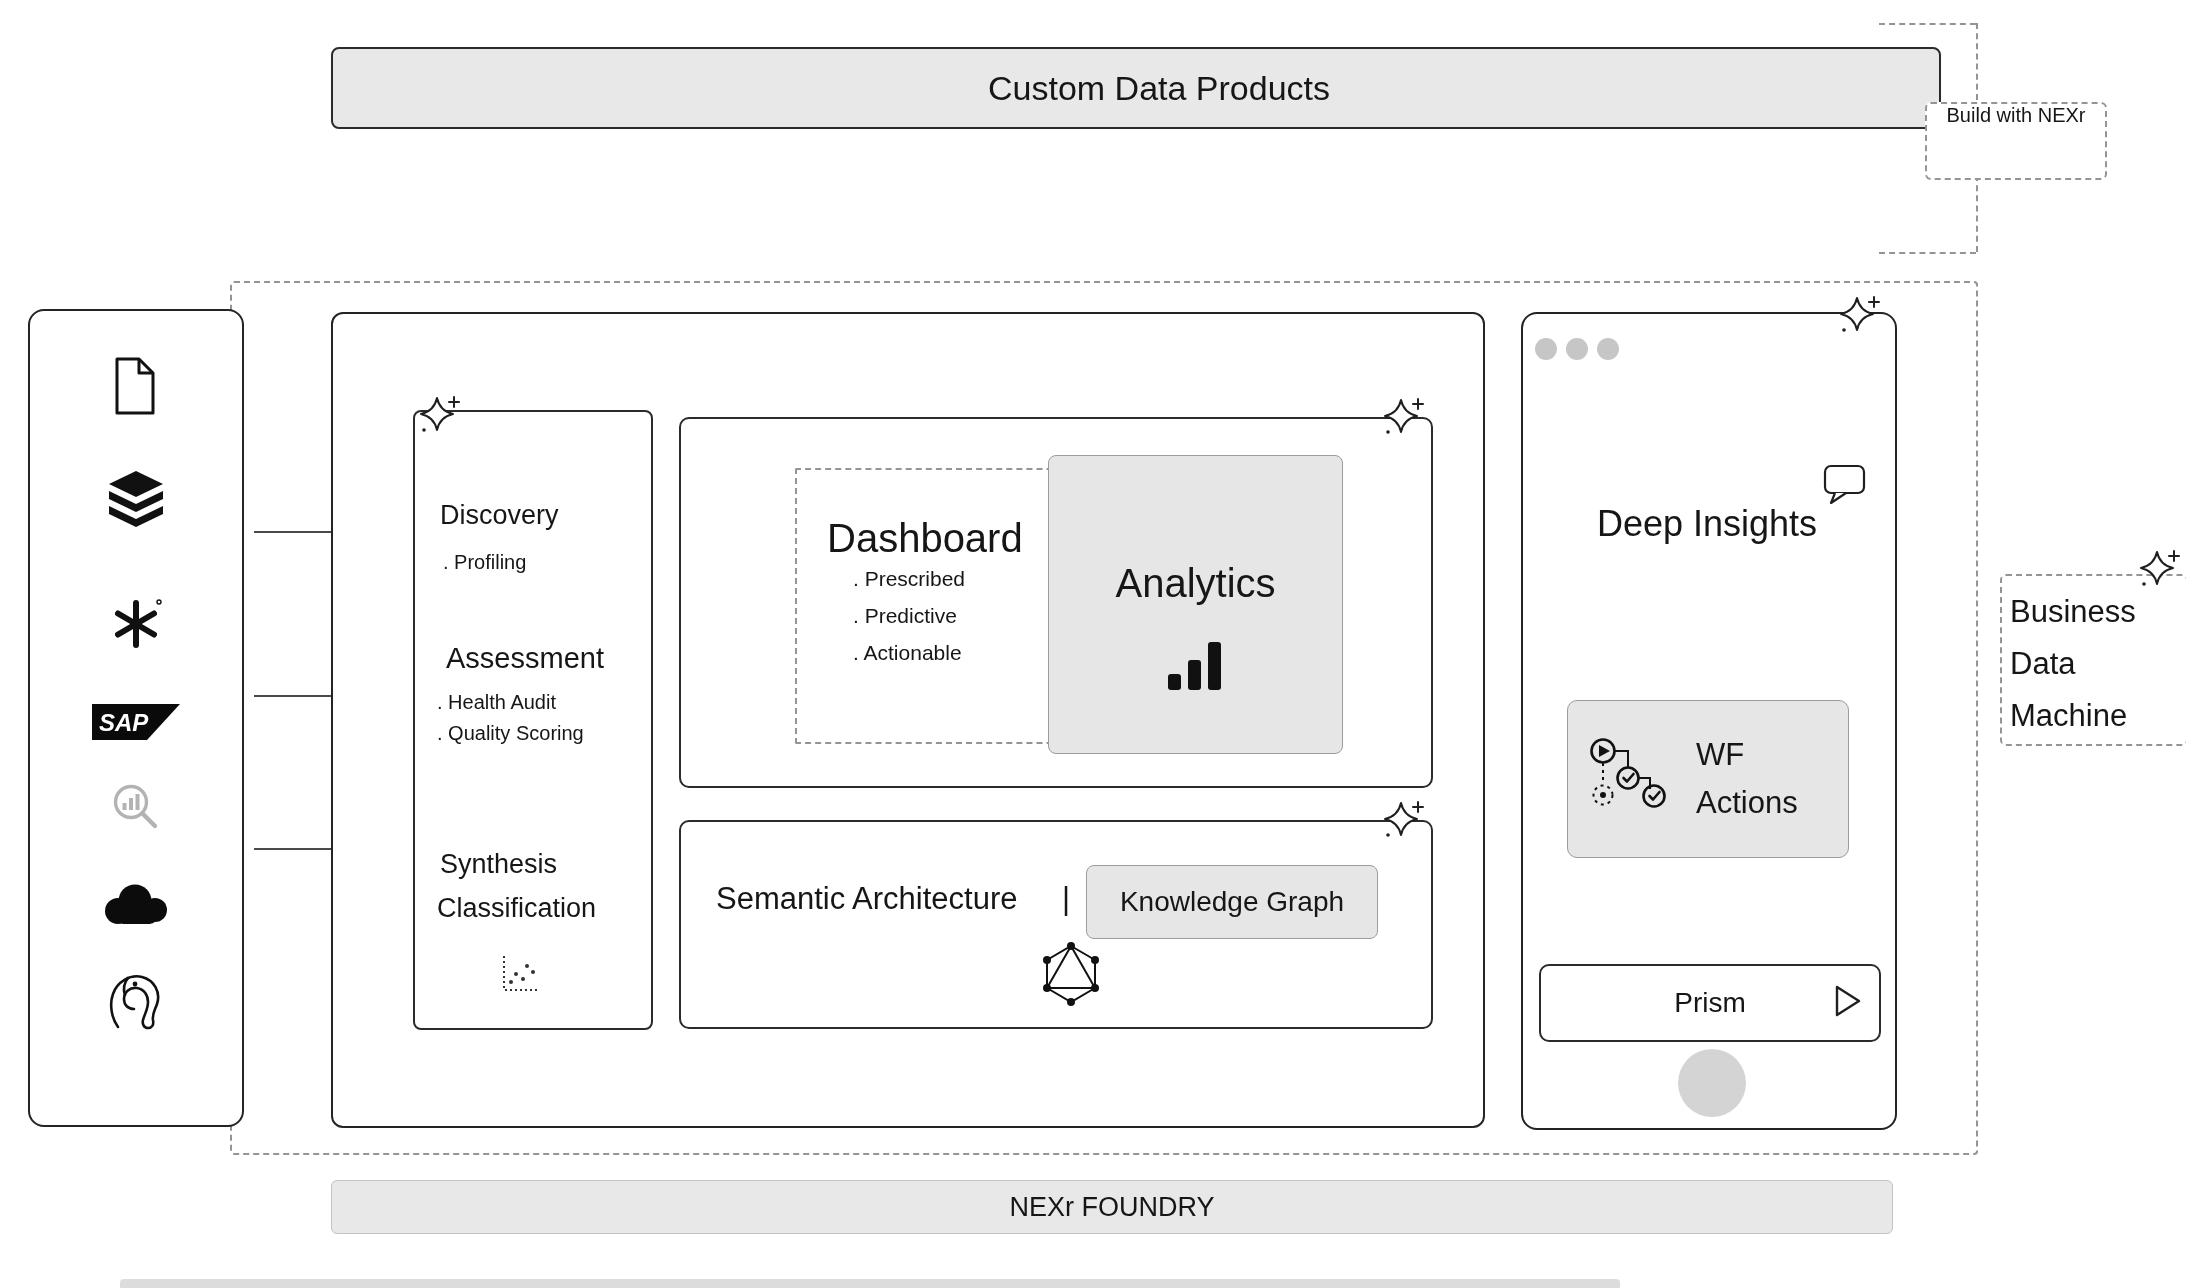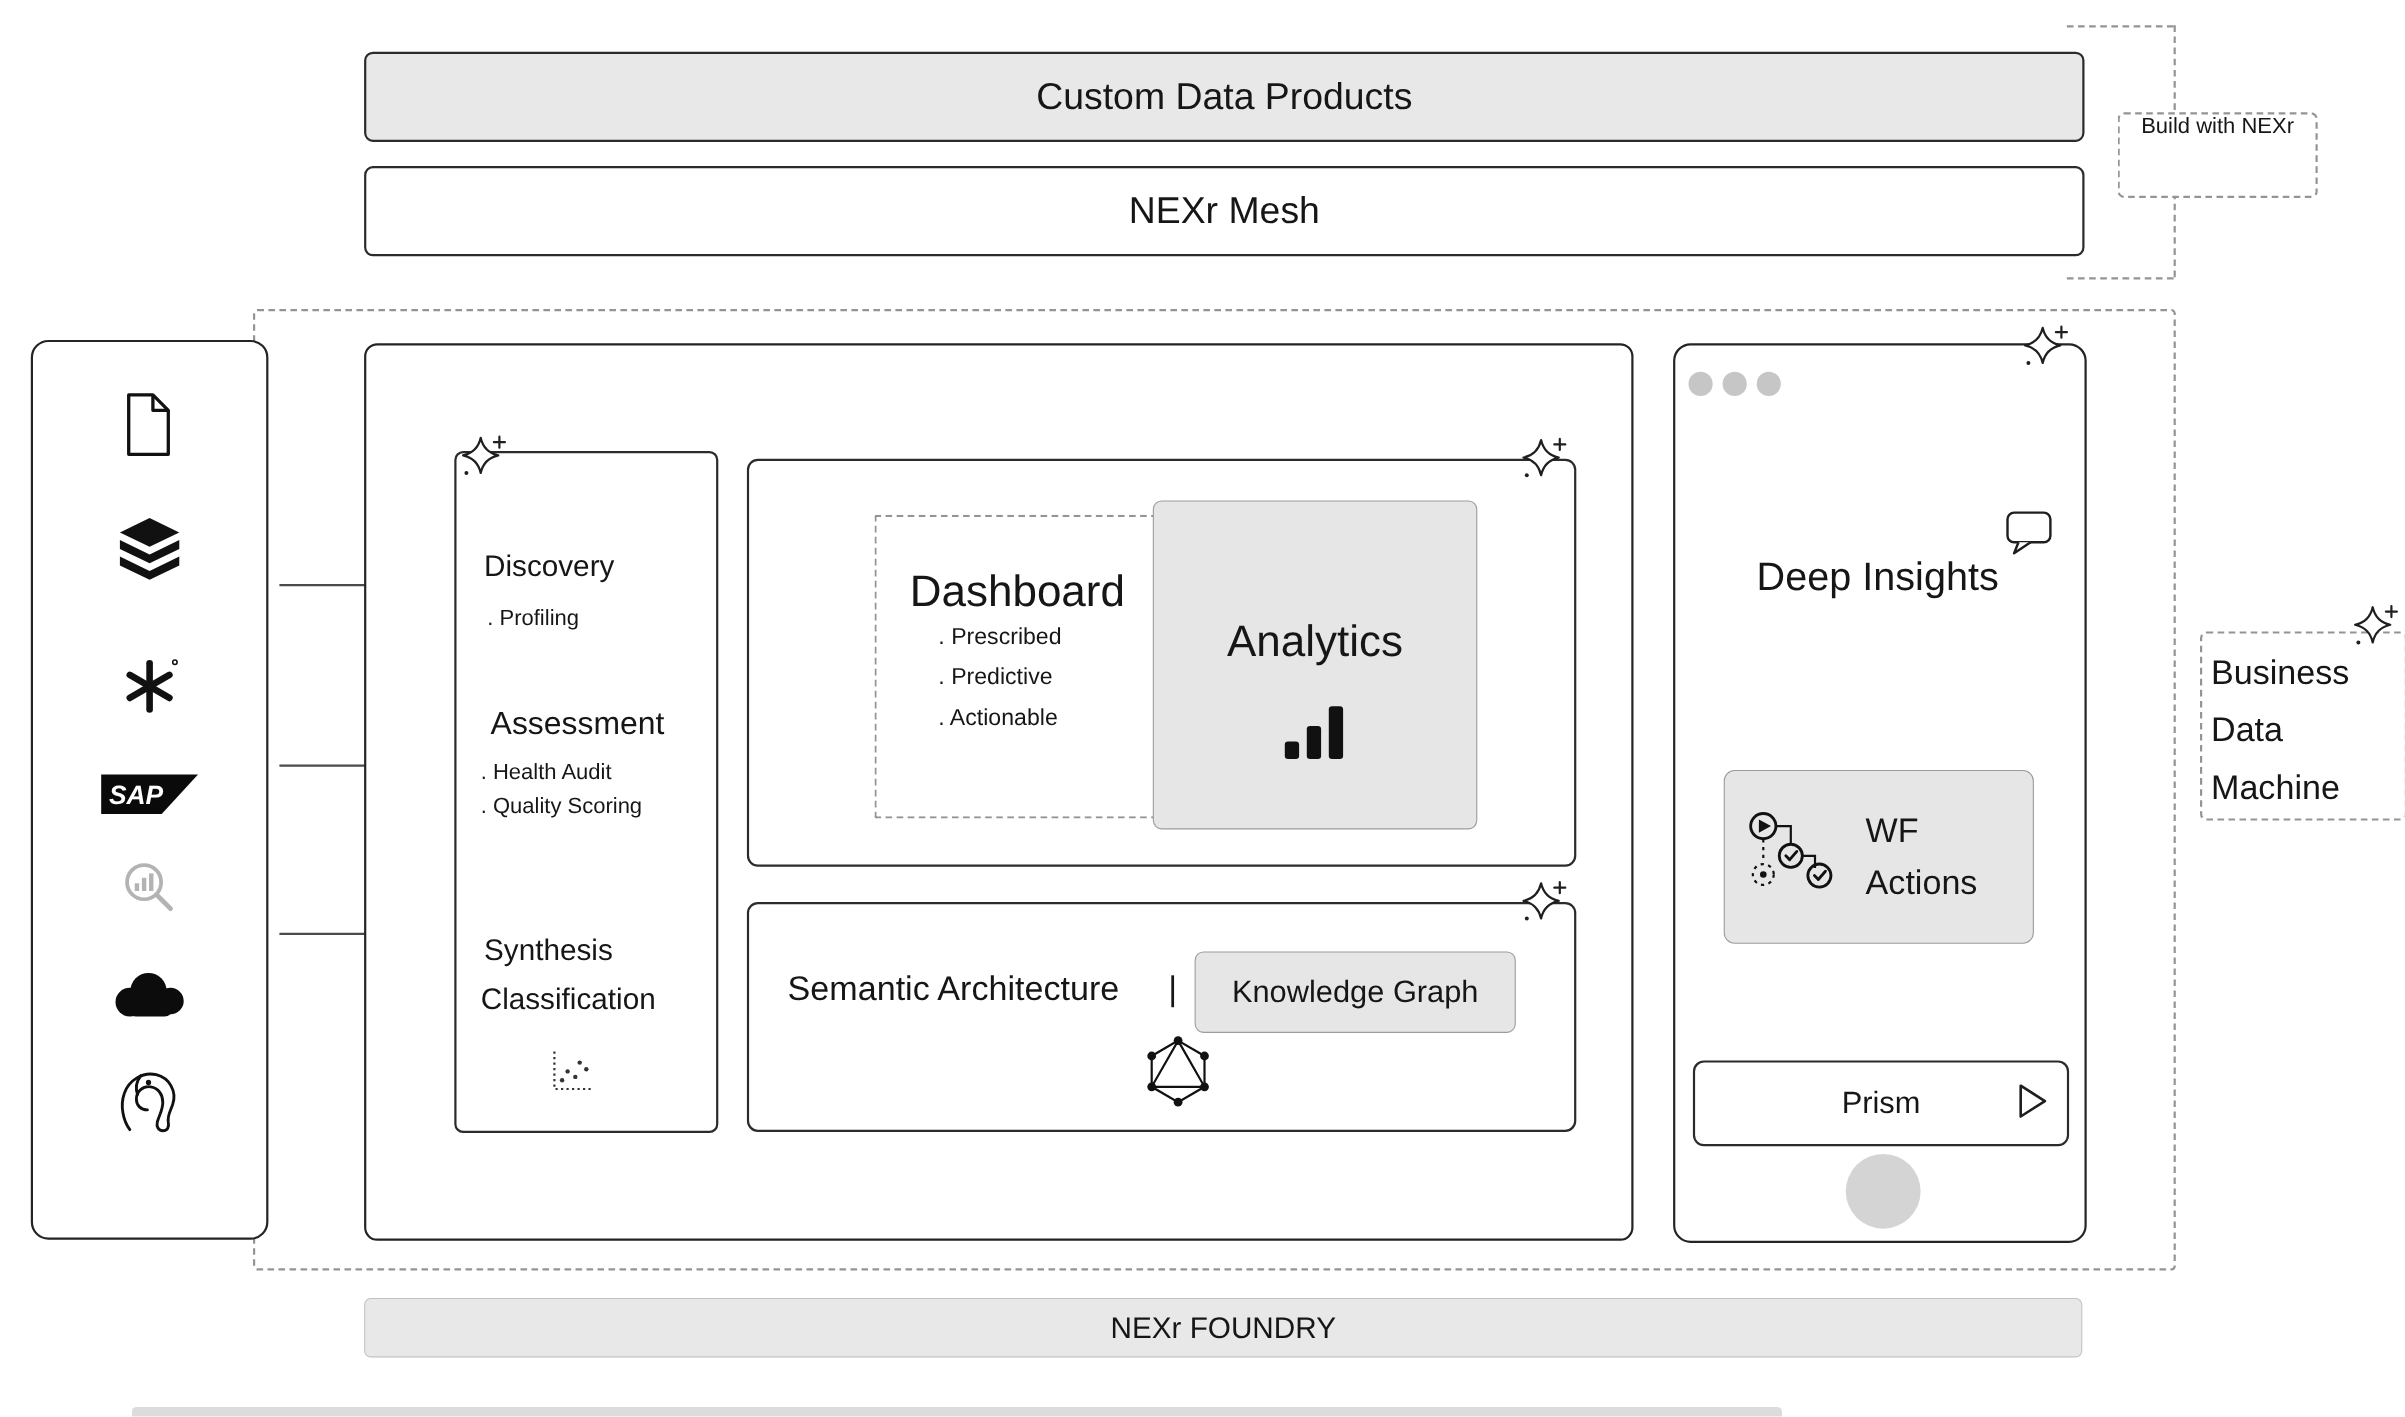--- a/index.html
+++ b/index.html
@@ -1,20 +1,20 @@
 <!DOCTYPE html>
 <html><head>
 <meta charset="utf-8">
 <style>
   html,body{margin:0;padding:0;background:#ffffff;}
   #canvas{position:relative;width:2186px;height:1288px;background:#ffffff;
           font-family:"Liberation Sans",sans-serif;color:#161616;overflow:hidden;}
   .abs{position:absolute;text-decoration:underline;}
   .bar{position:absolute;display:flex;align-items:center;justify-content:center;
-       border:2px solid #2b2b2b;border-radius:8px;background:#ffffff;font-size:34px;}
+       border:2px solid #2b2b2b;border-radius:8px;background:#ffffff;font-size:34px;padding-left:46px;}
   .bar.gray{background:#e8e8e8;}
   .dash-h{position:absolute;border-top:2px dashed #949494;height:0;}
   .dash-v{position:absolute;border-left:2px dashed #949494;width:0;}
   .dash-box{position:absolute;border:2px dashed #949494;background:#ffffff;border-radius:6px;
             display:flex;align-items:flex-start;justify-content:center;}
   .big-dash{position:absolute;border:2px dashed #949494;border-radius:4px;}
   .panel{position:absolute;border:2.5px solid #242424;border-radius:16px;background:#ffffff;}
   .inner{position:absolute;border:2px solid #2b2b2b;border-radius:10px;background:#ffffff;}
   .graybox{position:absolute;background:#e6e6e6;border:1.5px solid #9c9c9c;border-radius:8px;
            display:flex;align-items:center;justify-content:center;}
@@ -28,23 +28,20 @@
   svg{display:block;}
 </style>
 </head>
 <body>
 
 <div id="canvas">
 
   <div class="bar gray" style="left:331px;top:47px;width:1560px;height:78px">
     <span>Custom Data Products</span>
   </div>
-  <div class="bar" style="left:331px;top:151px;width:1560px;height:78px">
-    <span>NEXr Mesh</span>
-  </div>
 
   <div class="dash-h" style="left:1879px;top:23px;width:97px"></div>
   <div class="dash-v" style="left:1976px;top:23px;height:229px"></div>
   <div class="dash-h" style="left:1879px;top:252px;width:97px"></div>
   <div class="dash-box" style="left:1925px;top:102px;width:178px;height:74px;font-size:20px">
     <span>Build with NEXr</span>
   </div>
 
   <div class="big-dash" style="left:230px;top:281px;width:1744px;height:870px"></div>
 

